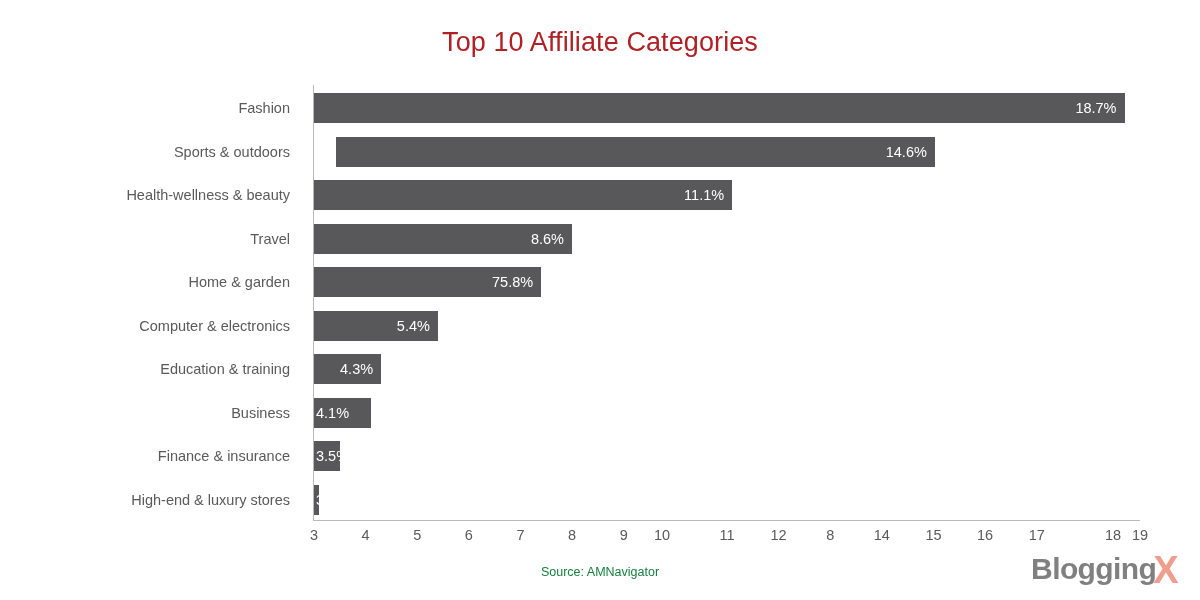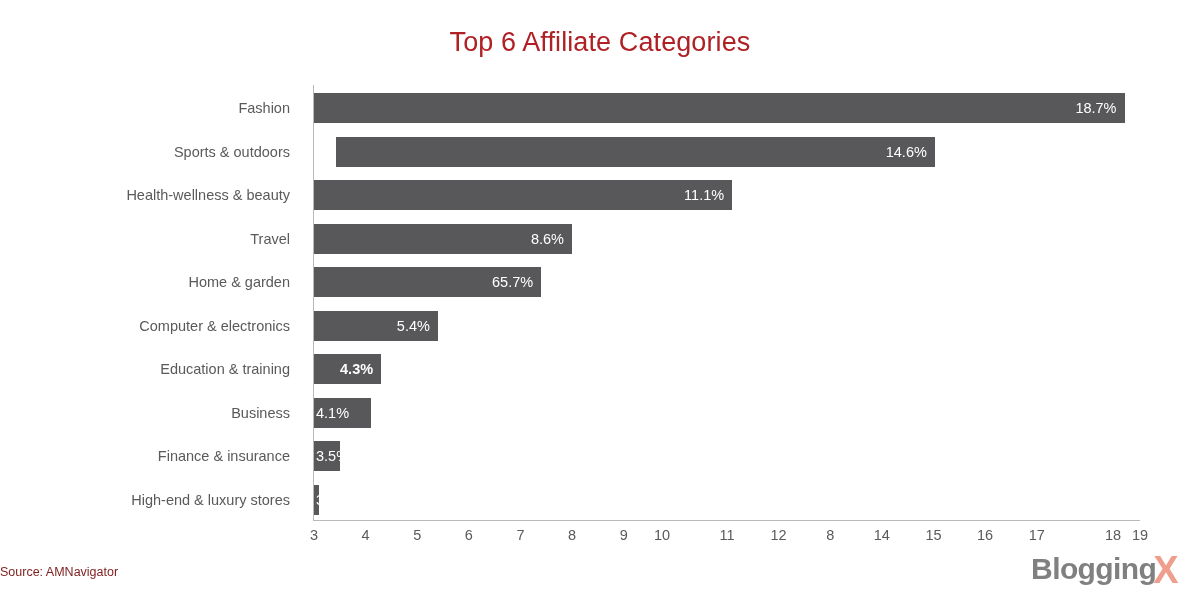--- a/index.html
+++ b/index.html
@@ -126,23 +126,23 @@
     color: #5a5a5a;
     white-space: nowrap;
   }
 
   
   #source-note {
     position: absolute;
     left: 0;
     top: 565px;
     width: 1200px;
-    text-align: left;
+    text-align: center;
     font-size: 12.5px;
-    color: #7f1d1d;
+    color: #15803d;
   }
 
   
   #brand-logo {
     position: absolute;
     right: 22px;
     top: 551px;
     font-size: 30px;
     font-weight: bold;
     line-height: 1;
@@ -155,21 +155,21 @@
     font-size: 38px;
     vertical-align: -4px;
     margin-left: -3px;
   }
 </style>
 </head>
 <body>
 
 <div id="stage">
 
-  <div id="chart-title">Top 6 Affiliate Categories</div>
+  <div id="chart-title">Top 10 Affiliate Categories</div>
 
   <div id="cat-labels">
       <div class="cat-label" style="top: 8px;">Fashion</div>
       <div class="cat-label" style="top: 51.5px;">Sports &amp; outdoors</div>
       <div class="cat-label" style="top: 95px; text-align: right;">Health-wellness &amp; beauty</div>
       <div class="cat-label" style="top: 138.5px;">Travel</div>
       <div class="cat-label" style="top: 182px;">Home &amp; garden</div>
       <div class="cat-label" style="top: 225.5px;">Computer &amp; electronics</div>
       <div class="cat-label" style="top: 269px;">Education &amp; training</div>
       <div class="cat-label" style="top: 312.5px;">Business</div>
@@ -195,29 +195,29 @@
           <span class="bar-value">11.1%</span>
         </div>
       </div>
       <div class="bar-row" style="top: 138.5px; width: 289.1px;">
         <div class="bar" style="width: 258px;">
           <span class="bar-value">8.6%</span>
         </div>
       </div>
       <div class="bar-row" style="top: 182px; width: 227.15px;">
         <div class="bar" style="width: 227.15px;">
-          <span class="bar-value">65.7%</span>
+          <span class="bar-value">75.8%</span>
         </div>
       </div>
       <div class="bar-row" style="top: 225.5px; width: 123.9px;">
         <div class="bar" style="width: 123.9px;">
           <span class="bar-value">5.4%</span>
         </div>
       </div>
-      <div class="bar-row" style="top: 269px; width: 43px; font-weight: bold;">
+      <div class="bar-row" style="top: 269px; width: 43px;">
         <div class="bar" style="width: 67.1125px;">
           <span class="bar-value">4.3%</span>
         </div>
       </div>
       <div class="bar-row" style="top: 312.5px; width: 56.7875px;">
         <div class="bar clipped" style="width: 56.7875px;">
           <span class="bar-value">4.1%</span>
         </div>
       </div>
       <div class="bar-row" style="top: 356px; width: 25.8125px;">

